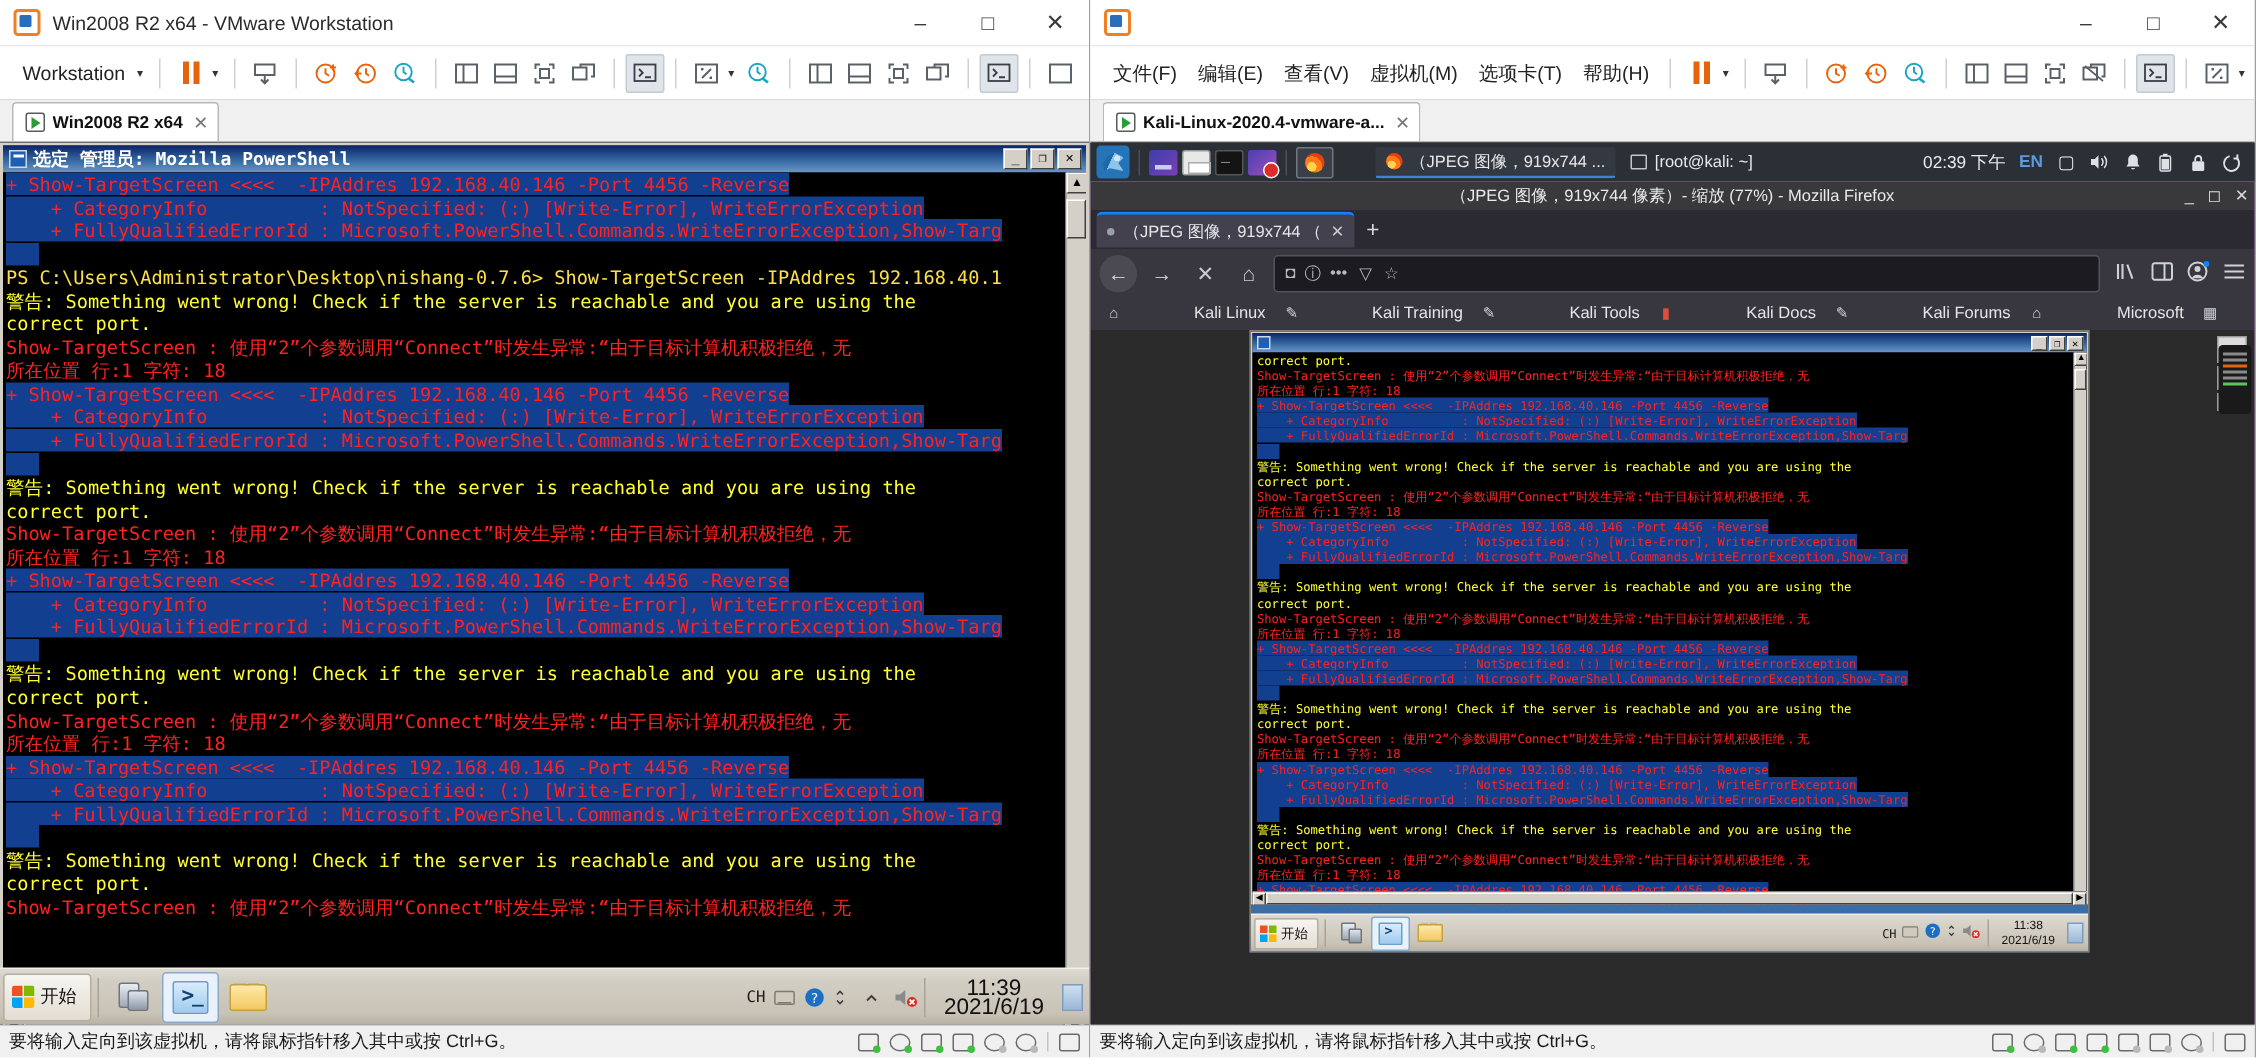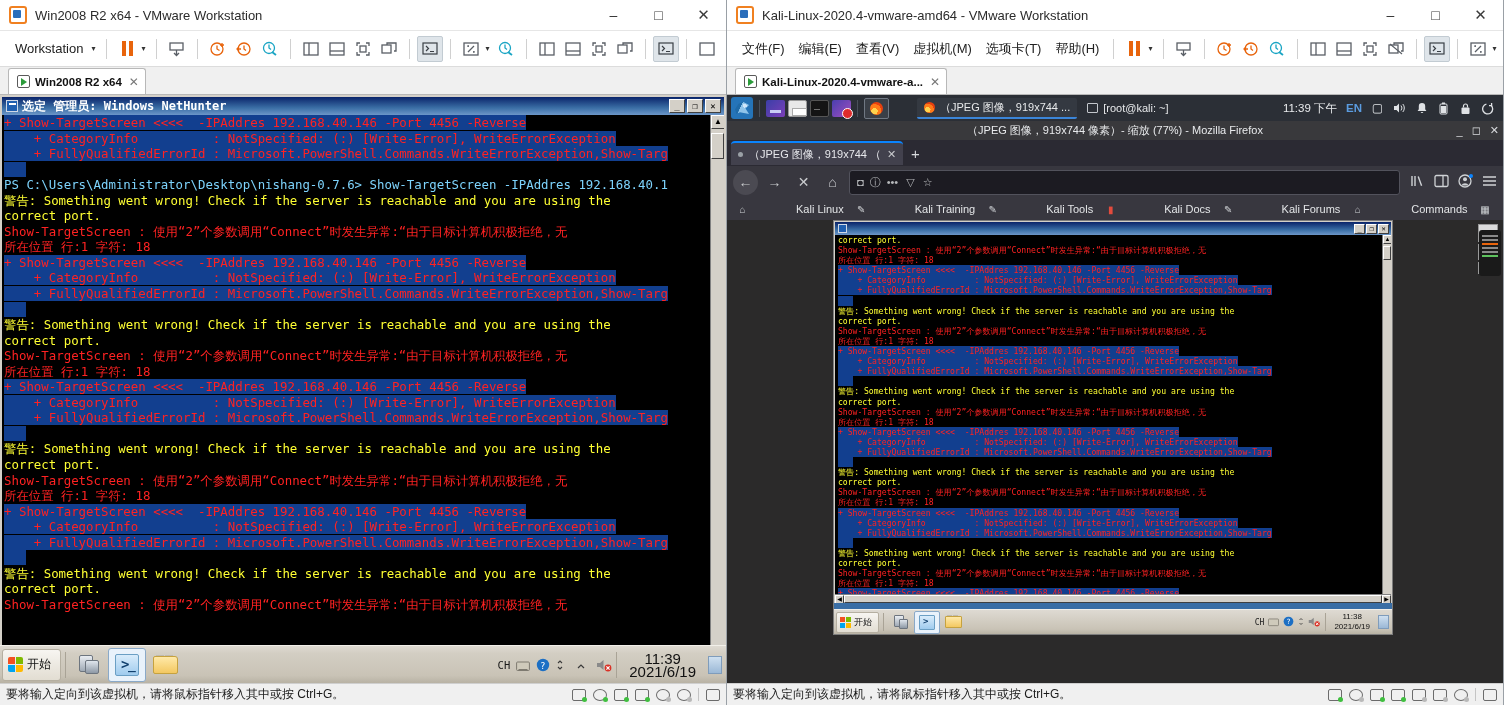--- a/index.html
+++ b/index.html
@@ -64,21 +64,21 @@
   .con-btns { margin-left:auto; display:flex; gap:2px; padding-right:1px; }
   .con-btn { width:16px; height:14px; background:#d4d0c8; border:1px solid #fff; border-right-color:#404040; border-bottom-color:#404040;
      font-size:9px; line-height:12px; text-align:center; color:#000; font-family:"DejaVu Sans Mono", monospace; }
   .con-body { position:relative; background:#000; overflow:hidden; }
   .con-lines { font-family:"DejaVu Sans Mono", monospace; font-size:12.4px; line-height:15.55px; white-space:pre; }
   .cl { padding-left:2px; }
   .cl span { padding:0; }
   .seg-sel { background:#123f8f; }
   .c-red { color:#ff2222; }
   .c-yellow { color:#ffff33; }
-  .c-green { color:#7dd3fc; }
+  .c-green { color:#fde047; }
   .c-white { color:#e8e8e8; }
   
   .vscroll { position:absolute; right:0; top:0; bottom:0; width:14px; background:#d4d0c8; border-left:1px solid #808080; }
   .hscroll { position:absolute; left:0; right:0; bottom:0; height:14px; background:#d4d0c8; border-top:1px solid #808080; display:flex; }
   .sbbtn { width:14px; height:14px; background:#d4d0c8; border:1px solid #fff; border-right-color:#404040; border-bottom-color:#404040;
       font-size:8px; line-height:11px; text-align:center; color:#000; flex:0 0 auto; }
   .sbthumb { background:#d4d0c8; border:1px solid #fff; border-right-color:#404040; border-bottom-color:#404040; }
 
   
   .wtaskbar { position:absolute; left:0; right:0; bottom:0; height:38px;
@@ -369,21 +369,21 @@
         <span class="vmtab-close">✕</span>
       </div>
     </div>
 
     <div class="guest">
       <div class="winguest">
 
         <div class="console" style="left:0; top:0; right:0; height:596px;">
           <div class="con-title">
             <span class="con-ico"></span>
-            <span class="con-title-text">选定 管理员: Windows NetHunter</span>
+            <span class="con-title-text">选定 管理员: Mozilla PowerShell</span>
             <span class="con-btns">
               <span class="con-btn">_</span>
               <span class="con-btn">❐</span>
               <span class="con-btn">✕</span>
             </span>
           </div>
           <div class="con-body" style="height:574px;">
             <div class="con-lines" id="left-console-lines"><div class="cl"><span class="c-red seg-sel">+ Show-TargetScreen &lt;&lt;&lt;&lt;  -IPAddres 192.168.40.146 -Port 4456 -Reverse</span></div><div class="cl"><span class="c-red seg-sel">    + CategoryInfo          : NotSpecified: (:) [Write-Error], WriteErrorException</span></div><div class="cl"><span class="c-red seg-sel">    + FullyQualifiedErrorId : Microsoft.PowerShell.Commands.WriteErrorException,Show-Targ</span></div><div class="cl"><span class="c-white seg-sel">   </span></div><div class="cl"><span class="c-green">PS C:\Users\Administrator\Desktop\nishang-0.7.6&gt; Show-TargetScreen -IPAddres 192.168.40.1</span></div><div class="cl"><span class="c-yellow">警告: Something went wrong! Check if the server is reachable and you are using the</span></div><div class="cl"><span class="c-yellow">correct port.</span></div><div class="cl"><span class="c-red">Show-TargetScreen : 使用“2”个参数调用“Connect”时发生异常:“由于目标计算机积极拒绝，无</span></div><div class="cl"><span class="c-red">所在位置 行:1 字符: 18</span></div><div class="cl"><span class="c-red seg-sel">+ Show-TargetScreen &lt;&lt;&lt;&lt;  -IPAddres 192.168.40.146 -Port 4456 -Reverse</span></div><div class="cl"><span class="c-red seg-sel">    + CategoryInfo          : NotSpecified: (:) [Write-Error], WriteErrorException</span></div><div class="cl"><span class="c-red seg-sel">    + FullyQualifiedErrorId : Microsoft.PowerShell.Commands.WriteErrorException,Show-Targ</span></div><div class="cl"><span class="c-white seg-sel">   </span></div><div class="cl"><span class="c-yellow">警告: Something went wrong! Check if the server is reachable and you are using the</span></div><div class="cl"><span class="c-yellow">correct port.</span></div><div class="cl"><span class="c-red">Show-TargetScreen : 使用“2”个参数调用“Connect”时发生异常:“由于目标计算机积极拒绝，无</span></div><div class="cl"><span class="c-red">所在位置 行:1 字符: 18</span></div><div class="cl"><span class="c-red seg-sel">+ Show-TargetScreen &lt;&lt;&lt;&lt;  -IPAddres 192.168.40.146 -Port 4456 -Reverse</span></div><div class="cl"><span class="c-red seg-sel">    + CategoryInfo          : NotSpecified: (:) [Write-Error], WriteErrorException</span></div><div class="cl"><span class="c-red seg-sel">    + FullyQualifiedErrorId : Microsoft.PowerShell.Commands.WriteErrorException,Show-Targ</span></div><div class="cl"><span class="c-white seg-sel">   </span></div><div class="cl"><span class="c-yellow">警告: Something went wrong! Check if the server is reachable and you are using the</span></div><div class="cl"><span class="c-yellow">correct port.</span></div><div class="cl"><span class="c-red">Show-TargetScreen : 使用“2”个参数调用“Connect”时发生异常:“由于目标计算机积极拒绝，无</span></div><div class="cl"><span class="c-red">所在位置 行:1 字符: 18</span></div><div class="cl"><span class="c-red seg-sel">+ Show-TargetScreen &lt;&lt;&lt;&lt;  -IPAddres 192.168.40.146 -Port 4456 -Reverse</span></div><div class="cl"><span class="c-red seg-sel">    + CategoryInfo          : NotSpecified: (:) [Write-Error], WriteErrorException</span></div><div class="cl"><span class="c-red seg-sel">    + FullyQualifiedErrorId : Microsoft.PowerShell.Commands.WriteErrorException,Show-Targ</span></div><div class="cl"><span class="c-white seg-sel">   </span></div><div class="cl"><span class="c-yellow">警告: Something went wrong! Check if the server is reachable and you are using the</span></div><div class="cl"><span class="c-yellow">correct port.</span></div><div class="cl"><span class="c-red">Show-TargetScreen : 使用“2”个参数调用“Connect”时发生异常:“由于目标计算机积极拒绝，无</span></div></div>
             <div class="vscroll">
               <div class="sbbtn">▲</div>
@@ -493,21 +493,20 @@
     </div>
   </div>
 
   <div class="vmwin vm-right">
 
     <div class="titlebar">
       <div class="tb-appicon">
           <div class="o"></div>
           <div class="i"></div>
         </div>
-      <div class="tb-title">Kali-Linux-2020.4-vmware-amd64 - VMware Workstation</div>
       <div class="tb-ctrls">
         <div class="tb-btn">–</div>
         <div class="tb-btn">□</div>
         <div class="tb-btn close">✕</div>
       </div>
     </div>
 
     <div class="toolbar">
       <div class="menuitem">文件(F)</div>
       <div class="menuitem">编辑(E)</div>
@@ -620,21 +619,21 @@
           <span style="width:22px;"></span>
           <span class="kwinbtn kwin-ff">
             <i class="ffglyph" style="width:11px;height:11px;"></i>
             <span class="kwin-label">（JPEG 图像，919x744 ...</span>
           </span>
           <span class="kwinbtn">
             <i class="ksq"></i>
             <span class="kwin-label">[root@kali: ~]</span>
           </span>
           <span class="ktray">
-            <span class="kclock">11:39 下午</span>
+            <span class="kclock">02:39 下午</span>
             <span class="ken">EN</span>
             <span class="ktray-ico">▢</span>
             <span class="ktray-ico">
               <svg width="13" height="12" viewBox="0 0 13 12">
                   <path d="M1 4h2.5L6 1.5v9L3.5 8H1z" fill="#dfe2e5"></path>
                   <path d="M8 3.5a4 4 0 010 5M9.8 2a6 6 0 010 8" stroke="#dfe2e5" stroke-width="1" fill="none"></path>
                 </svg>
               </span>
             <span class="ktray-ico">
               <svg width="12" height="13" viewBox="0 0 12 13">
@@ -737,21 +736,21 @@
               <div class="bmk">
                 <span class="bmk-ico red">▮</span>
                 <span class="bmk-label">Kali Docs</span>
               </div>
               <div class="bmk">
                 <span class="bmk-ico">✎</span>
                 <span class="bmk-label">Kali Forums</span>
               </div>
               <div class="bmk">
                 <span class="bmk-ico">⌂</span>
-                <span class="bmk-label">Commands</span>
+                <span class="bmk-label">Microsoft</span>
               </div>
               <div class="bmk">
                 <span class="bmk-ico">▦</span>
                 <span class="bmk-label">Offensive Firefox</span>
               </div>
               <div class="bmk">
                 <span class="bmk-ico orange">◆</span>
                 <span class="bmk-label">Exploit-DB</span>
               </div>
               <div class="bmk">

